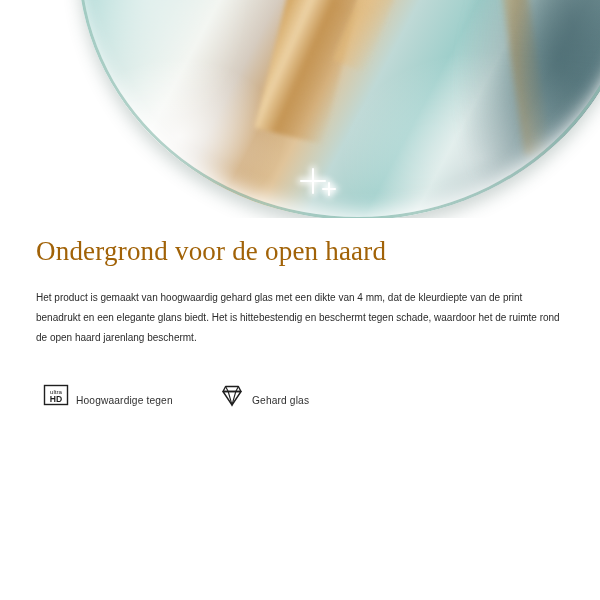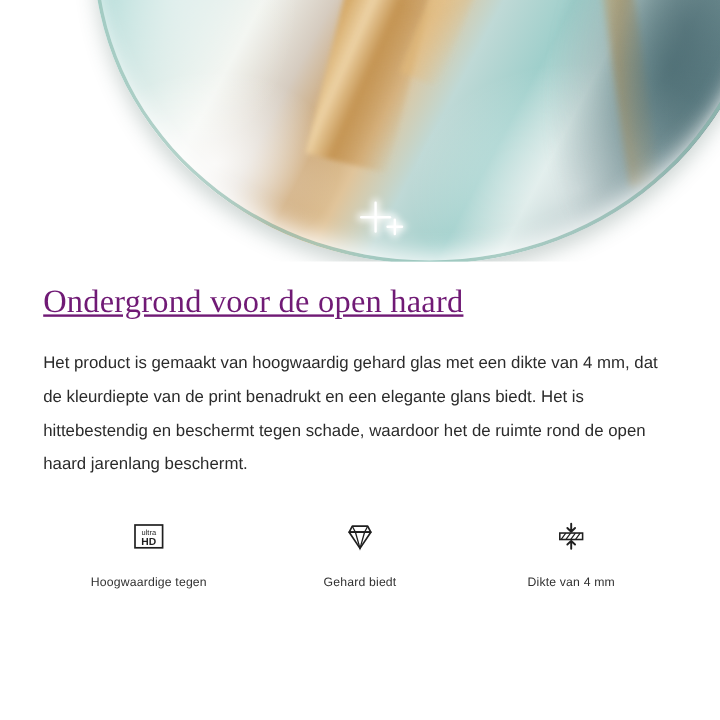--- a/index.html
+++ b/index.html
@@ -159,46 +159,44 @@
     box-sizing: border-box;
   }
 
   .headline {
     margin: 0;
     padding-top: 16px;
     font-family: "Liberation Serif", serif;
     font-size: 27px;
     line-height: 1.32;
     font-weight: 400;
-    color: #701a75;
+    color: #a16207;
     letter-spacing: 0.2px;
-    text-decoration: underline;
   }
   .headline .line2 { display: block; }
 
   .body-copy {
     margin: 18px 0 0 0;
-    font-size: 14px;
+    font-size: 10px;
     line-height: 2.0;
     color: #2b2b2b;
     max-width: 530px;
   }
 
   
   .features {
     margin-top: 26px;
     display: grid;
     grid-template-columns: repeat(3, 1fr);
     row-gap: 14px;
     column-gap: 0;
   }
 
   .feature {
     display: flex;
-    flex-direction: column;
     align-items: center;
     justify-content: flex-start;
     text-align: center;
   }
 
   .feature .glyph {
     height: 42px;
     display: flex;
     align-items: center;
     justify-content: center;
@@ -256,31 +254,20 @@
 
 
       <div class="feature">
         <div class="glyph">
           <svg width="40" height="40" viewBox="0 0 40 40">
             <path d="M11 16.5h18L20 30 11 16.5z" fill="none" stroke="#1f1f1f" stroke-width="1.4" stroke-linejoin="round"></path>
             <path d="M13.6 11.5h12.8l2.6 5H11l2.6-5z" fill="none" stroke="#1f1f1f" stroke-width="1.4" stroke-linejoin="round"></path>
             <path d="M16.2 16.5L20 30l3.8-13.5M13.6 11.5l2.6 5M26.4 11.5l-2.6 5M16.2 16.5h7.6" fill="none" stroke="#1f1f1f" stroke-width="1.1"></path>
           </svg>
         </div>
-        <div class="caption">Gehard biedt</div>
+        <div class="caption">Gehard glas</div>
       </div>
 
 
-      <div class="feature">
-        <div class="glyph">
-          <svg width="40" height="40" viewBox="0 0 40 40">
-            <path d="M20 9.5v6.2M16.8 13l3.2 3.1 3.2-3.1" fill="none" stroke="#1f1f1f" stroke-width="1.6" stroke-linecap="round" stroke-linejoin="round"></path>
-            <rect x="10.5" y="17.2" width="19" height="5.4" fill="none" stroke="#1f1f1f" stroke-width="1.3"></rect>
-            <path d="M11.5 22.6l4-5.4M15.5 22.6l4-5.4M19.5 22.6l4-5.4M23.5 22.6l4-5.4" stroke="#1f1f1f" stroke-width="1"></path>
-            <path d="M20 30.3v-6.2M16.8 26.8l3.2-3.1 3.2 3.1" fill="none" stroke="#1f1f1f" stroke-width="1.6" stroke-linecap="round" stroke-linejoin="round"></path>
-          </svg>
-        </div>
-        <div class="caption">Dikte van 4 mm</div>
-      </div>
 
     </div>
   </div>
 </div>
 
 </body></html>

